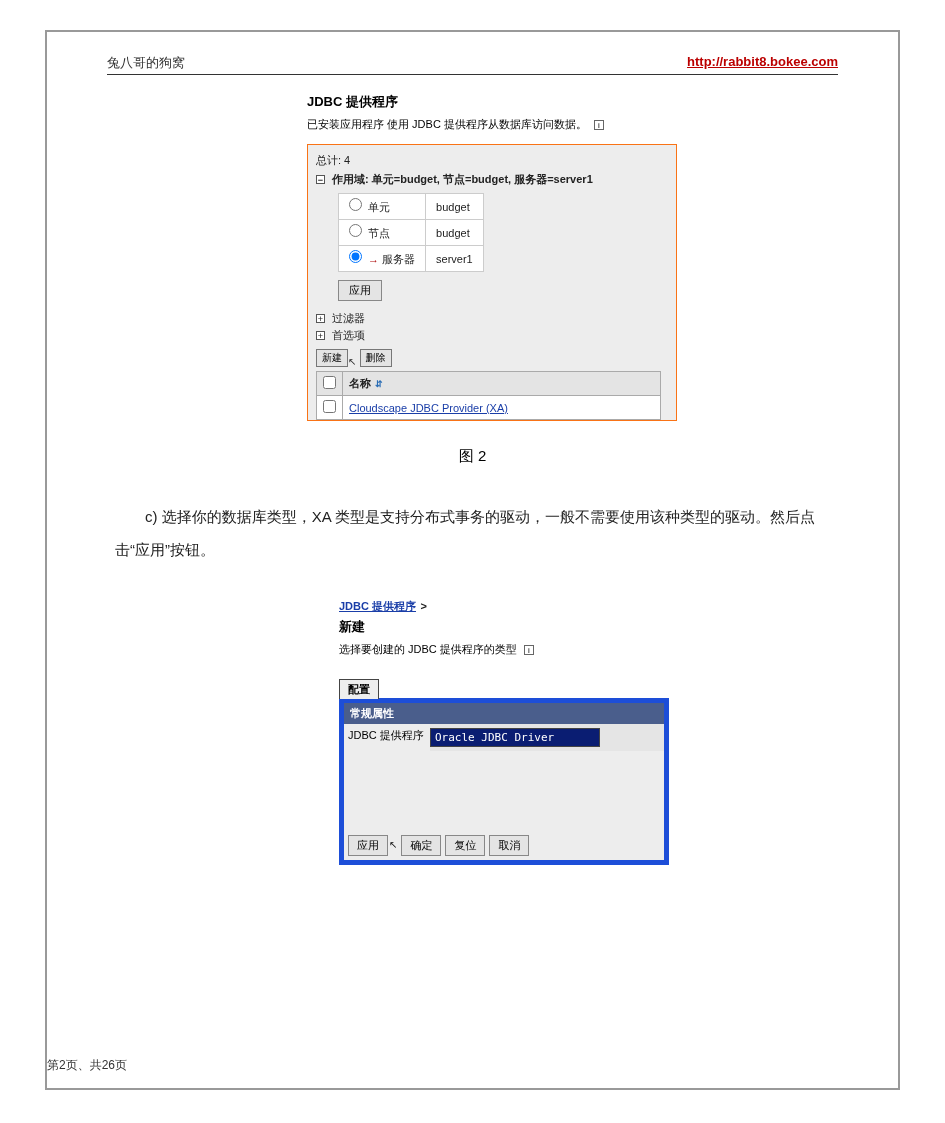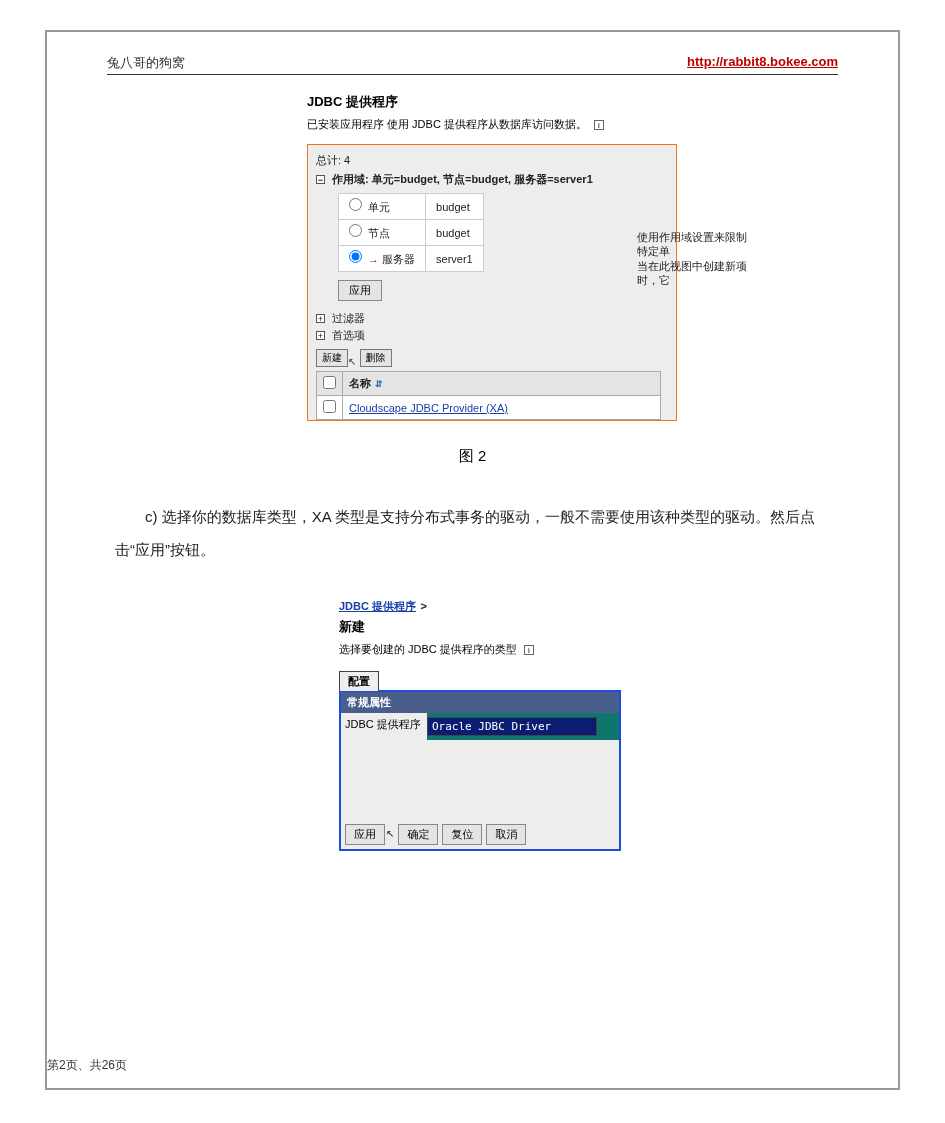--- a/index.html
+++ b/index.html
@@ -110,32 +110,32 @@
 
     .figure2 { margin-left: 232px; margin-top: 30px; }
     .crumb {
       color: #1a3ea8; text-decoration: underline;
       font-size: 11px; font-weight: bold; cursor:pointer;
     }
     .crumb-sep { font-size: 11px; color: #222; font-weight: bold; }
     .new-title { font-weight: bold; font-size: 13px; margin-top: 4px; }
     .new-sub { font-size: 11px; margin-top: 6px; }
     .panel2 {
-      width: 282px;
-      margin-top: 14px;
+      width: 330px;
+      margin-top: 22px;
       font-size: 11px;
     }
     .tab-row { }
     .tab-active {
       display: inline-block; border: 1px solid #444;
       border-bottom: none; background: #eee;
       padding: 2px 8px; font-weight: bold; font-size: 11px;
     }
     .tab-body {
-      border: 2px solid #1d4ed8; background: #0f766e;
+      border: 5px solid #1d4ed8; background: #e5e5e5;
       margin-top: -1px;
     }
     .genprops-bar {
       background: #4a5e8c; color: #fff; padding: 3px 6px;
       font-size: 11px; font-weight: bold;
     }
     .gp-row { display: flex; }
     .gp-label {
       width: 86px; padding: 4px 4px; font-size: 11px;
       background: #ededed;
@@ -229,24 +229,20 @@
         </tr>
         <tr>
           <td><input class="chk" type="checkbox" style=""></td>
           <td><span class="plink">Cloudscape JDBC Provider (XA)</span></td>
         </tr>
       </tbody>
         </table>
     </div>
   </div>
 
-  <div class="side-note">
-    <div>使用作用域设置来限制特定单</div>
-    <div>当在此视图中创建新项时，它</div>
-  </div>
 
   <div class="fig-caption">图 2</div>
 
   <p class="body-text">c) 选择你的数据库类型，XA 类型是支持分布式事务的驱动，一般不需要使用该种类型的驱动。然后点击“应用”按钮。</p>
 
   <div class="figure2">
     <div>
       <span class="crumb">JDBC 提供程序</span>
       <span class="crumb-sep">&gt;</span>
     </div>

